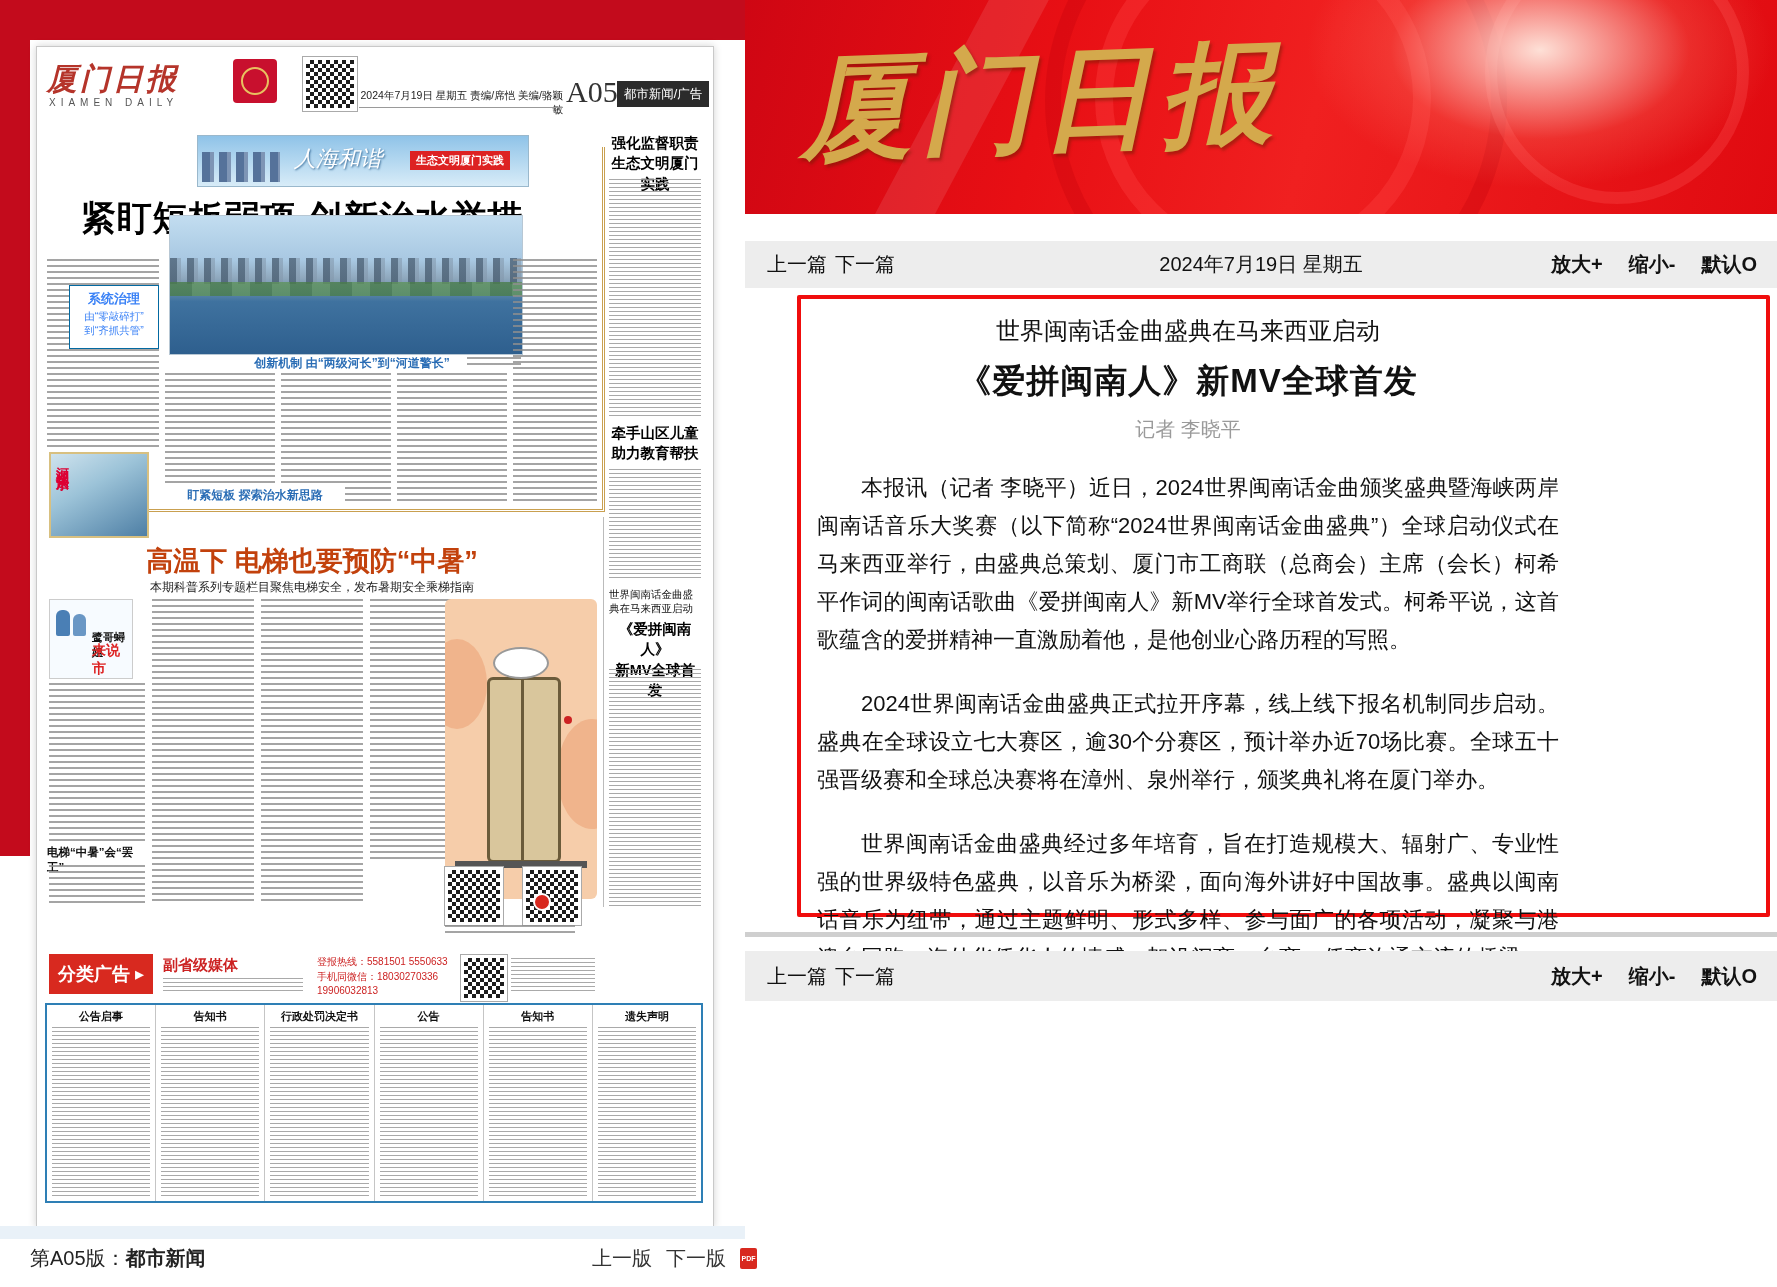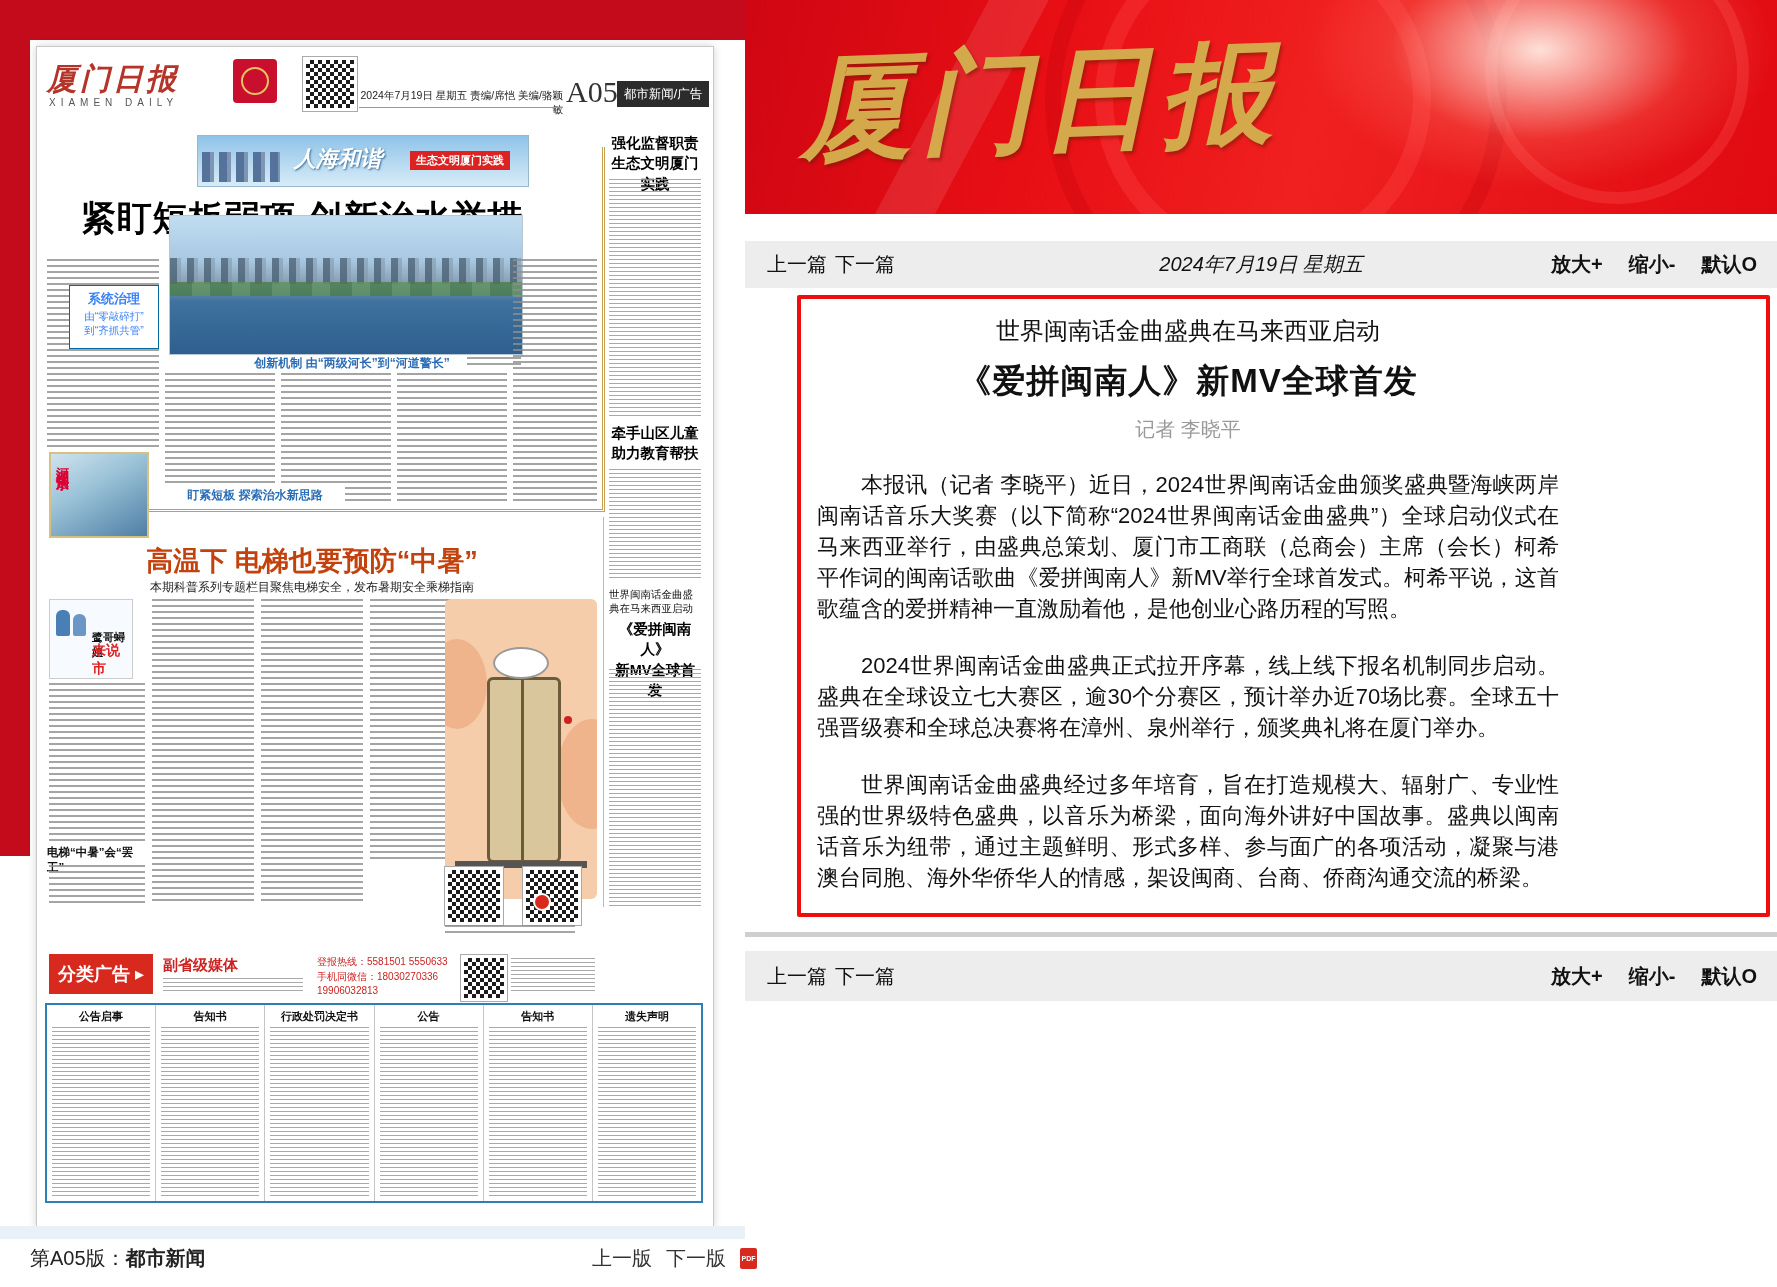--- a/index.html
+++ b/index.html
@@ -13,21 +13,21 @@
   .paper{background:#fff;border:1px solid #c9c9c9;box-shadow:0 0 8px rgba(0,0,0,.18);}
   .navbar{background:#ededed;display:flex;align-items:center;font-size:20px;color:#111;}
   .navgrp{display:flex;gap:8px;align-items:center;}
   .navlink{cursor:pointer;}
   .zoomctl{font-weight:bold;}
   .blueLabel{color:#2a6db5;font-weight:bold;background:#fff;}
   .adcol{flex:1;border-right:1px solid #c5c5c5;padding:4px 5px;display:flex;flex-direction:column;min-width:0;}
   .adcol:last-child{border-right:none;}
   .adh{font-size:11px;font-weight:bold;text-align:center;margin-bottom:3px;color:#111;white-space:nowrap;overflow:hidden;}
   .adbody{flex:1;}
-  .article-p{font-size:22px;line-height:31px;text-align:justify;text-indent:2em;color:#111;margin:26px 0 0 0;}
+  .article-p{font-size:22px;line-height:38px;text-align:justify;text-indent:2em;color:#111;margin:26px 0 0 0;}
 </style>
 </head>
 <body>
 
 <div class="stage">
 
   <div class="abs" style="left:0;top:0;width:745px;height:40px;background:#c30b1c;"></div>
   <div class="abs" style="left:0;top:0;width:30px;height:856px;background:#c30b1c;"></div>
 
   <div class="abs paper" style="left:36px;top:46px;width:676px;height:1180px;">
@@ -38,21 +38,21 @@
       <div class="abs" style="left:8px;top:8px;width:24px;height:24px;border:2px solid #e8c160;border-radius:50%;"></div>
     </div>
     <div class="abs qr" style="left:266px;top:10px;width:48px;height:48px;"></div>
     <div class="abs" style="left:322px;top:42px;width:204px;font-size:10.5px;color:#222;text-align:right;">2024年7月19日 星期五 责编/席恺 美编/骆颖敏</div>
     <div class="abs" style="left:322px;top:60px;width:204px;height:1px;background:#9a9a9a;"></div>
     <div class="abs" style="left:529px;top:28px;font-size:30px;color:#333;font-family:'Liberation Serif',serif;">A05</div>
     <div class="abs" style="left:580px;top:34px;width:92px;height:26px;background:#2b2b2b;color:#fff;font-size:12.5px;line-height:26px;text-align:center;">都市新闻/广告</div>
 
     <div class="abs" style="left:160px;top:88px;width:330px;height:50px;background:linear-gradient(180deg,#8fc3e8,#d8ecf8);border:1px solid #9ab8cc;overflow:hidden;">
       <div class="abs" style="left:4px;bottom:4px;width:78px;height:30px;background:repeating-linear-gradient(90deg,#55729a 0 8px,#7e95b5 8px 12px,transparent 12px 17px);"></div>
-      <div class="abs" style="left:96px;top:8px;font-size:22px;font-weight:bold;font-style:italic;color:#fff;text-shadow:1px 1px 2px #3a6d99;">人海和谐</div>
+      <div class="abs" style="left:96px;top:8px;font-size:22px;font-weight:normal;font-style:italic;color:#fff;text-shadow:1px 1px 2px #3a6d99;">人海和谐</div>
       <div class="abs" style="left:212px;top:15px;background:#d22;color:#fff;font-size:11px;padding:2px 6px;font-weight:bold;">生态文明厦门实践</div>
     </div>
 
     <div class="abs" style="left:60px;top:100px;width:505px;height:362px;border-right:3px double #c9a050;border-bottom:3px double #c9a050;"></div>
 
     <div class="abs" style="left:30px;top:148px;width:470px;text-align:center;font-size:35px;font-weight:bold;letter-spacing:1px;color:#000;">紧盯短板弱项 创新治水举措</div>
     <div class="abs" style="left:30px;top:196px;width:470px;text-align:center;font-size:13px;color:#222;">——专访集美区副总河湖长、副区长林伟艺</div>
 
     <div class="abs" style="left:132px;top:168px;width:352px;height:138px;background:linear-gradient(180deg,#c2ddf0 0%,#a8c8e2 32%,#8fa8bd 45%,#6f93ae 52%,#3f729f 62%,#2e5f8e 100%);border:1px solid #b7c7d4;overflow:hidden;">
       <div class="abs" style="left:0;top:42px;width:100%;height:26px;background:repeating-linear-gradient(90deg,rgba(70,90,110,.75) 0 7px,rgba(130,150,170,.55) 7px 11px,transparent 11px 17px);"></div>
@@ -188,21 +188,21 @@
     <div class="abs" style="left:560px;top:-90px;width:470px;height:280px;background:radial-gradient(ellipse at center,rgba(255,235,225,.95),rgba(255,130,110,.25) 45%,transparent 70%);"></div>
     <div class="abs" style="left:180px;top:-40px;width:60px;height:320px;background:rgba(255,255,255,.10);transform:skewX(-28deg);"></div>
     <div class="abs" style="left:55px;top:26px;font-size:112px;font-weight:bold;font-style:italic;color:#d4a94c;letter-spacing:8px;text-shadow:2px 3px 3px rgba(100,30,0,.45);transform:rotate(-2deg);">厦门日报</div>
   </div>
 
   <div class="abs navbar" style="left:745px;top:241px;width:1032px;height:47px;">
     <div class="navgrp" style="margin-left:22px;">
       <span class="navlink">上一篇</span>
       <span class="navlink">下一篇</span>
     </div>
-    <div class="abs" style="left:0;top:0;width:100%;height:47px;line-height:47px;text-align:center;pointer-events:none;font-style:italic;">2024年7月19日 星期五</div>
+    <div class="abs" style="left:0;top:0;width:100%;height:47px;line-height:47px;text-align:center;pointer-events:none;">2024年7月19日 星期五</div>
     <div class="navgrp" style="margin-left:auto;margin-right:20px;gap:26px;">
       <span class="navlink zoomctl">放大+</span>
       <span class="navlink zoomctl">缩小-</span>
       <span class="navlink zoomctl">默认O</span>
     </div>
   </div>
 
   <div class="abs" style="left:797px;top:295px;width:965px;height:614px;border:4px solid #f00d0d;background:#fff;border-radius:2px;">
     <div style="margin:16px 0 0 16px;width:742px;">
       <div style="text-align:center;font-size:24px;color:#111;">世界闽南话金曲盛典在马来西亚启动</div>

